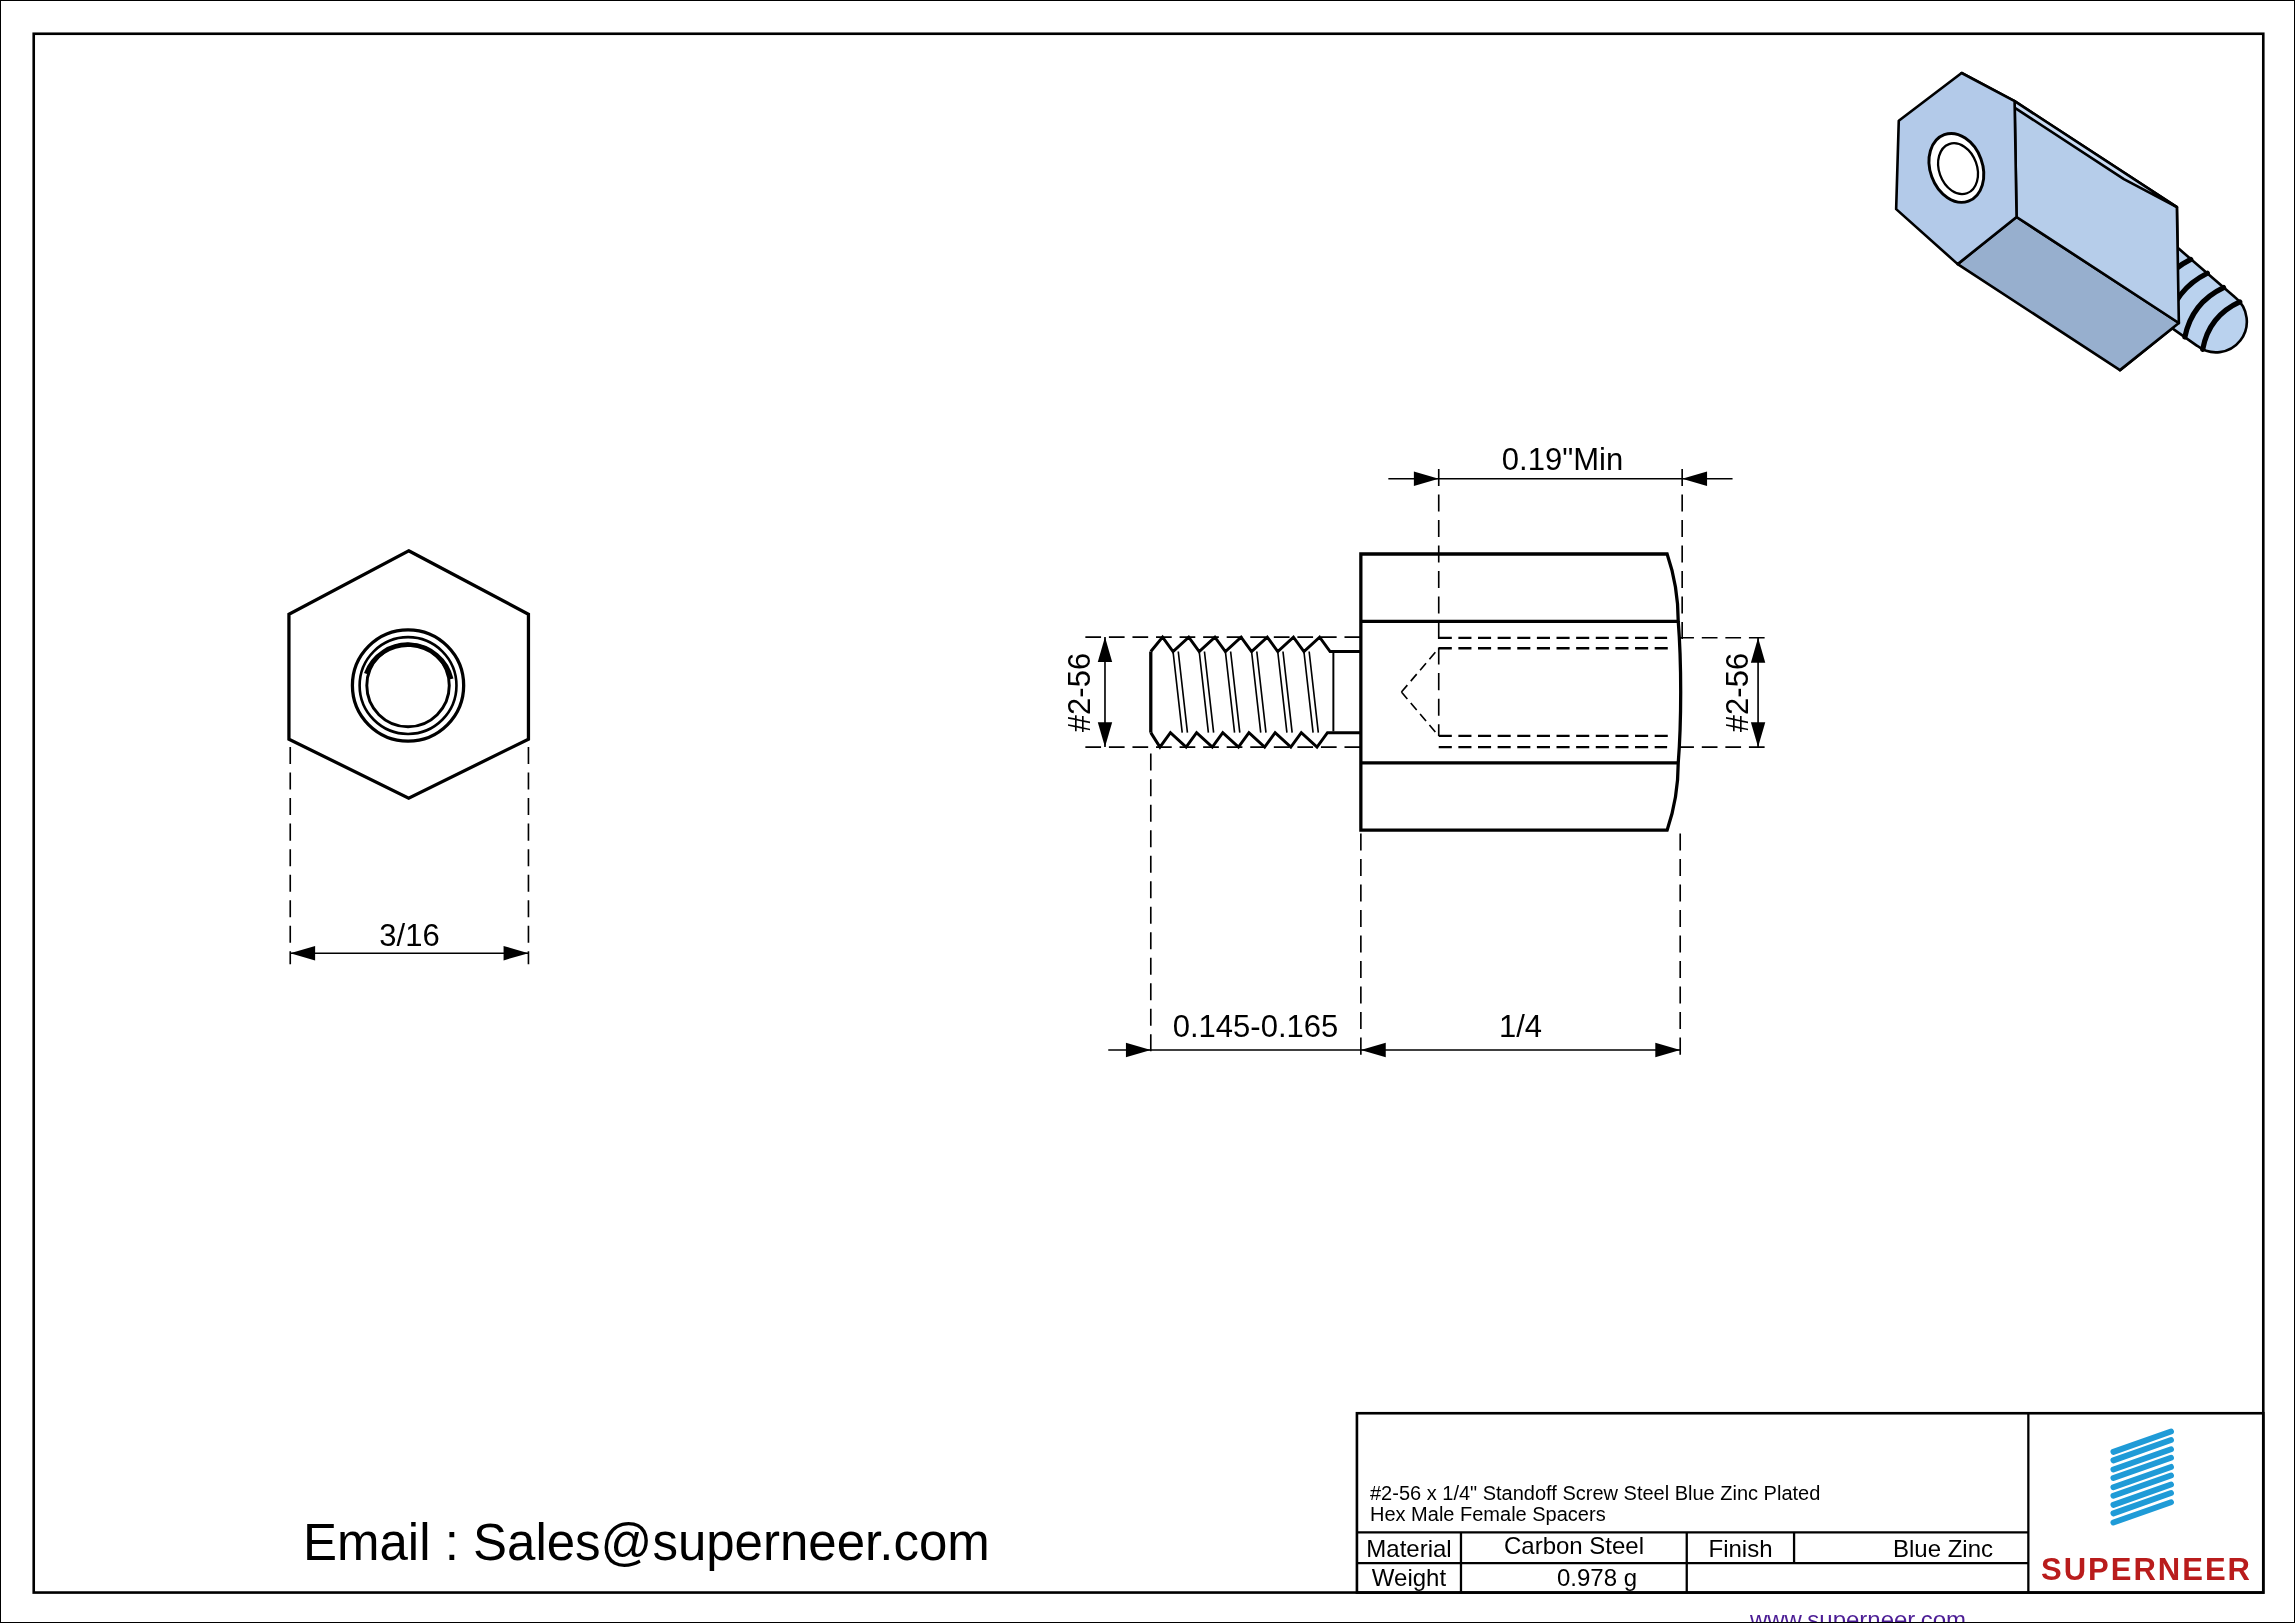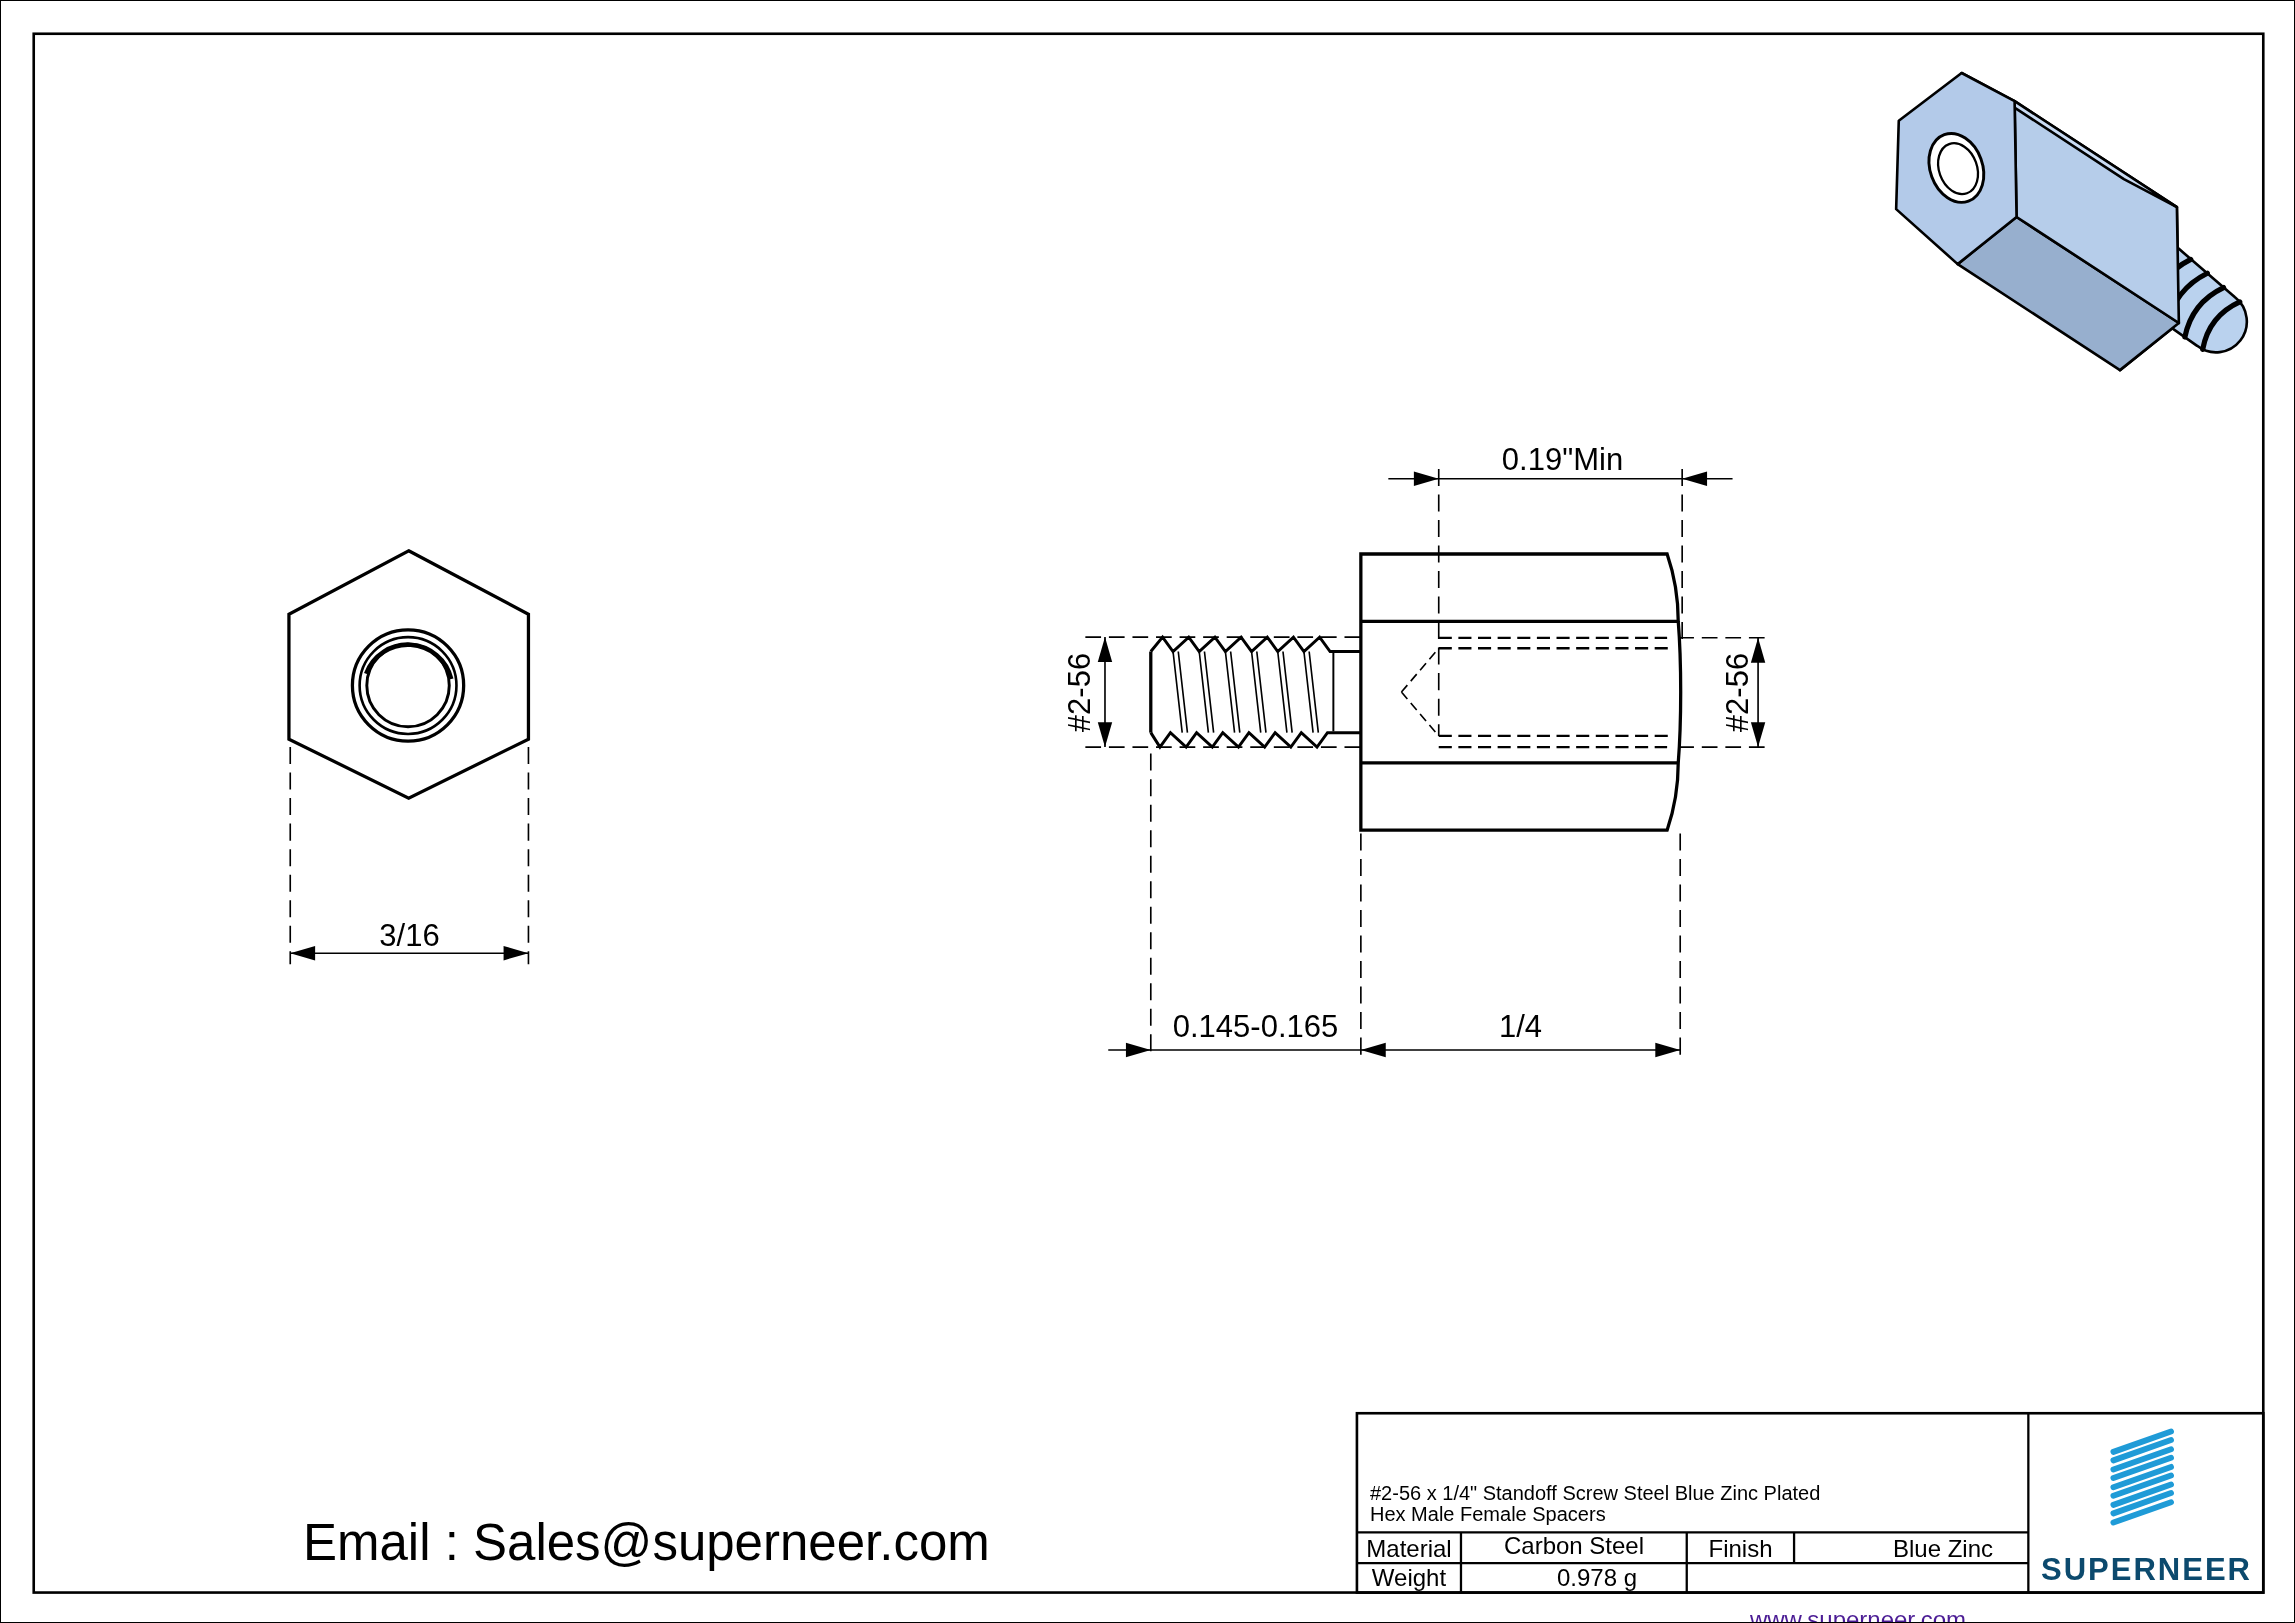--- a/index.html
+++ b/index.html
@@ -133,16 +133,16 @@
   <div class="desc" style="left:1369px;top:1502px;">Hex Male Female Spacers</div>
 
   <div class="cell" style="left:1356px;top:1532px;width:104px;height:31px;">Material</div>
   <div class="cell" style="left:1460px;top:1532px;width:226px;height:26px;">Carbon Steel</div>
   <div class="cell" style="left:1686px;top:1532px;width:107px;height:31px;">Finish</div>
   <div class="cell" style="left:1793px;top:1532px;width:234px;height:31px;padding-left:32px;">Blue Zinc</div>
   <div class="cell" style="left:1356px;top:1562px;width:104px;height:29.5px;">Weight</div>
   <div class="cell" style="left:1460px;top:1562px;width:272px;height:29.5px;">0.978 g</div>
   <div class="cell" style="left:1686px;top:1604px;width:342px;height:29.5px;color:#4c1d95;text-align:right;">www.superneer.com</div>
 
-  <div id="brand-text" style="left:2028px;top:1550px;width:235px;height:37px;color:#0c4a6e;">SUPERNEER</div>
+  <div id="brand-text" style="left:2028px;top:1550px;width:235px;height:37px;color:#b91c1c;">SUPERNEER</div>
 
 </div>
 
 
 </body></html>

